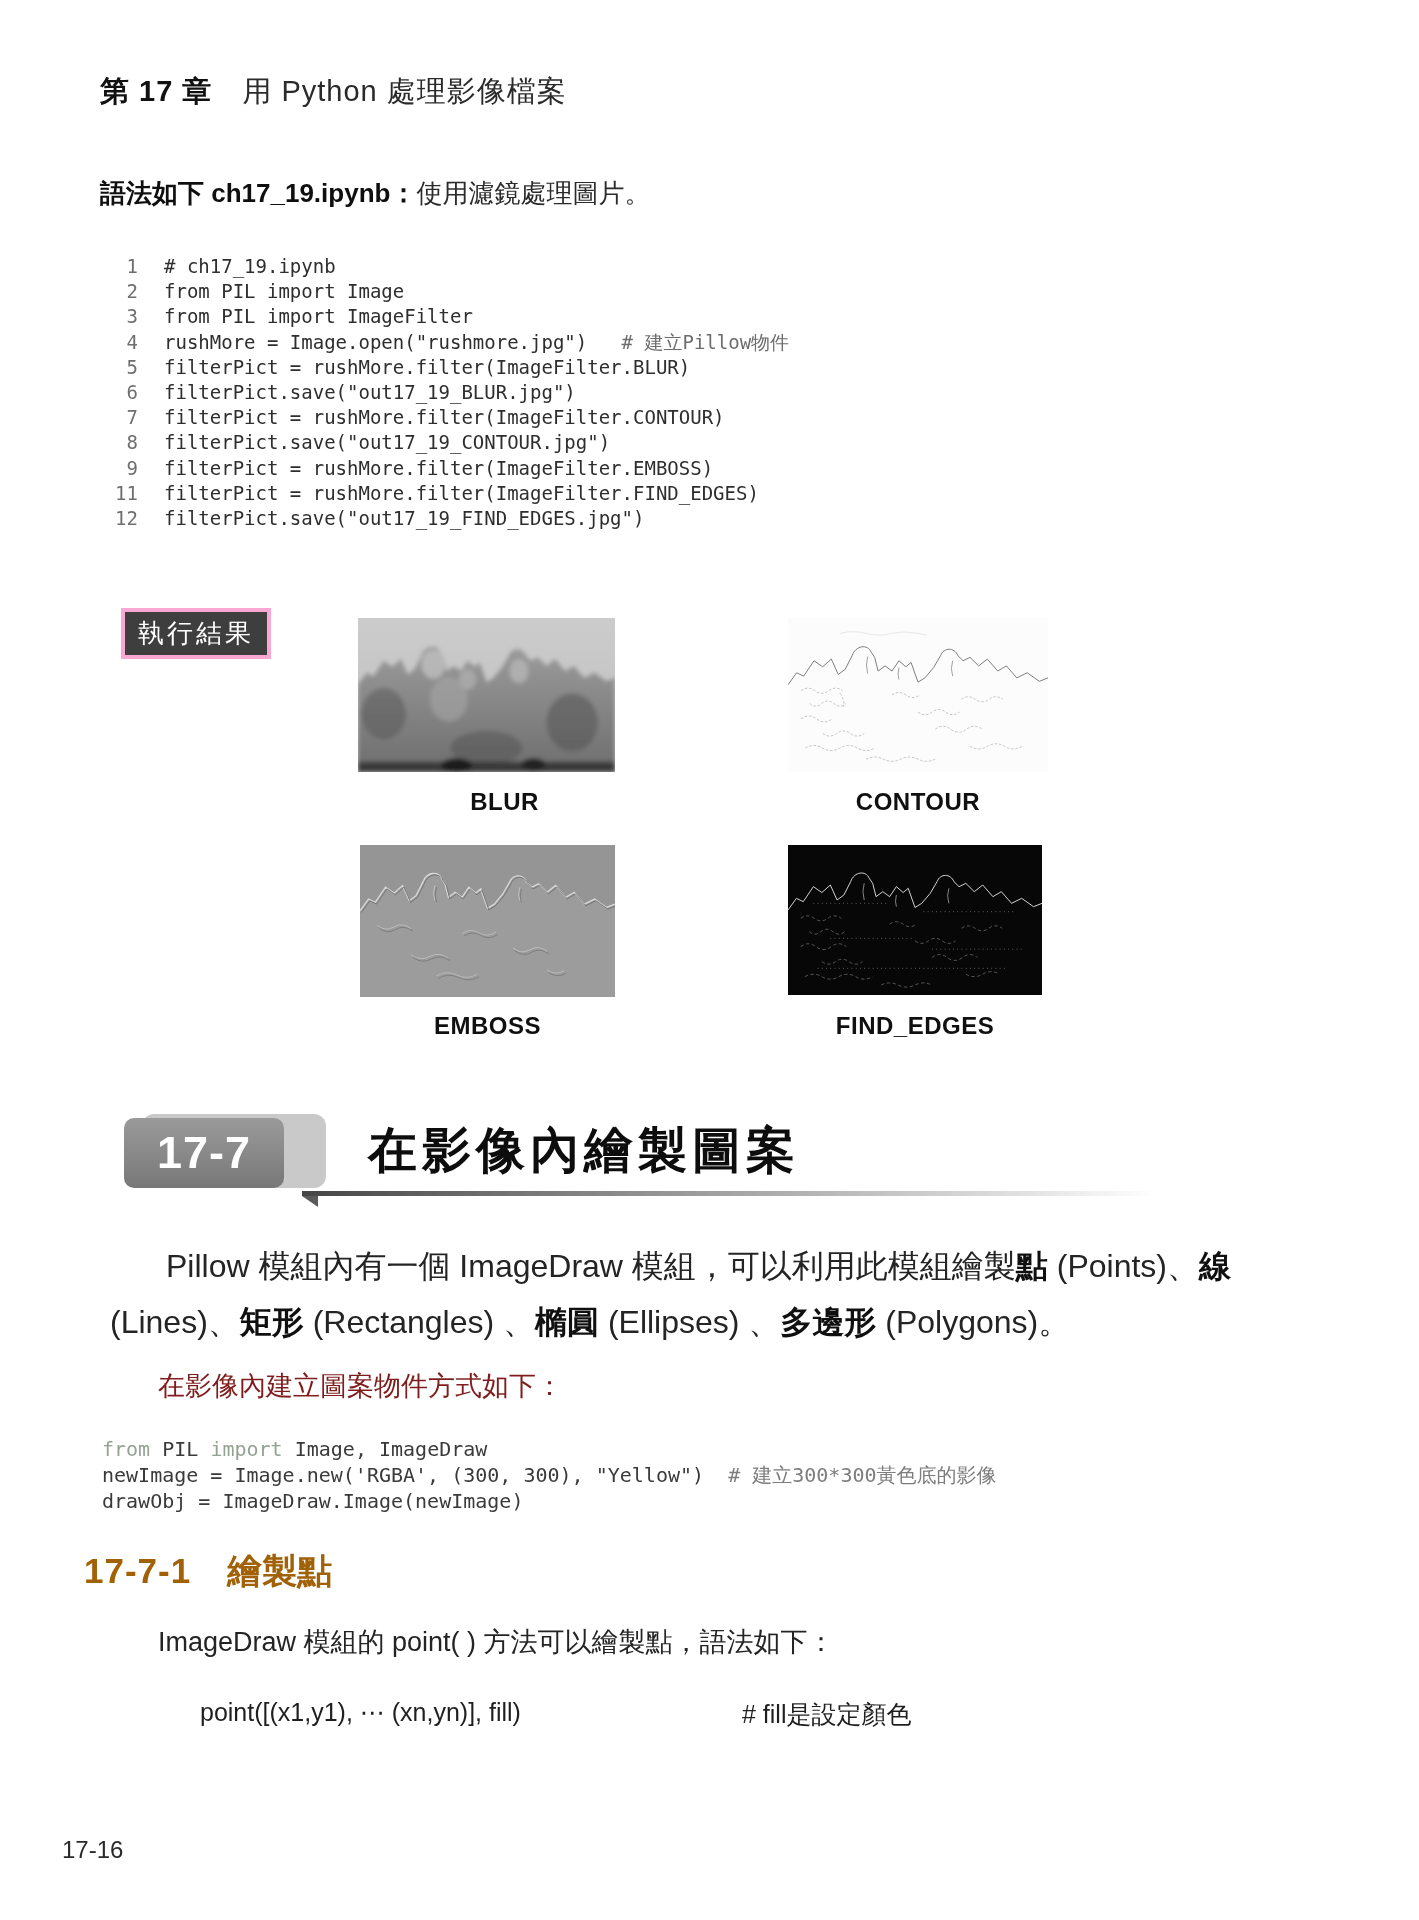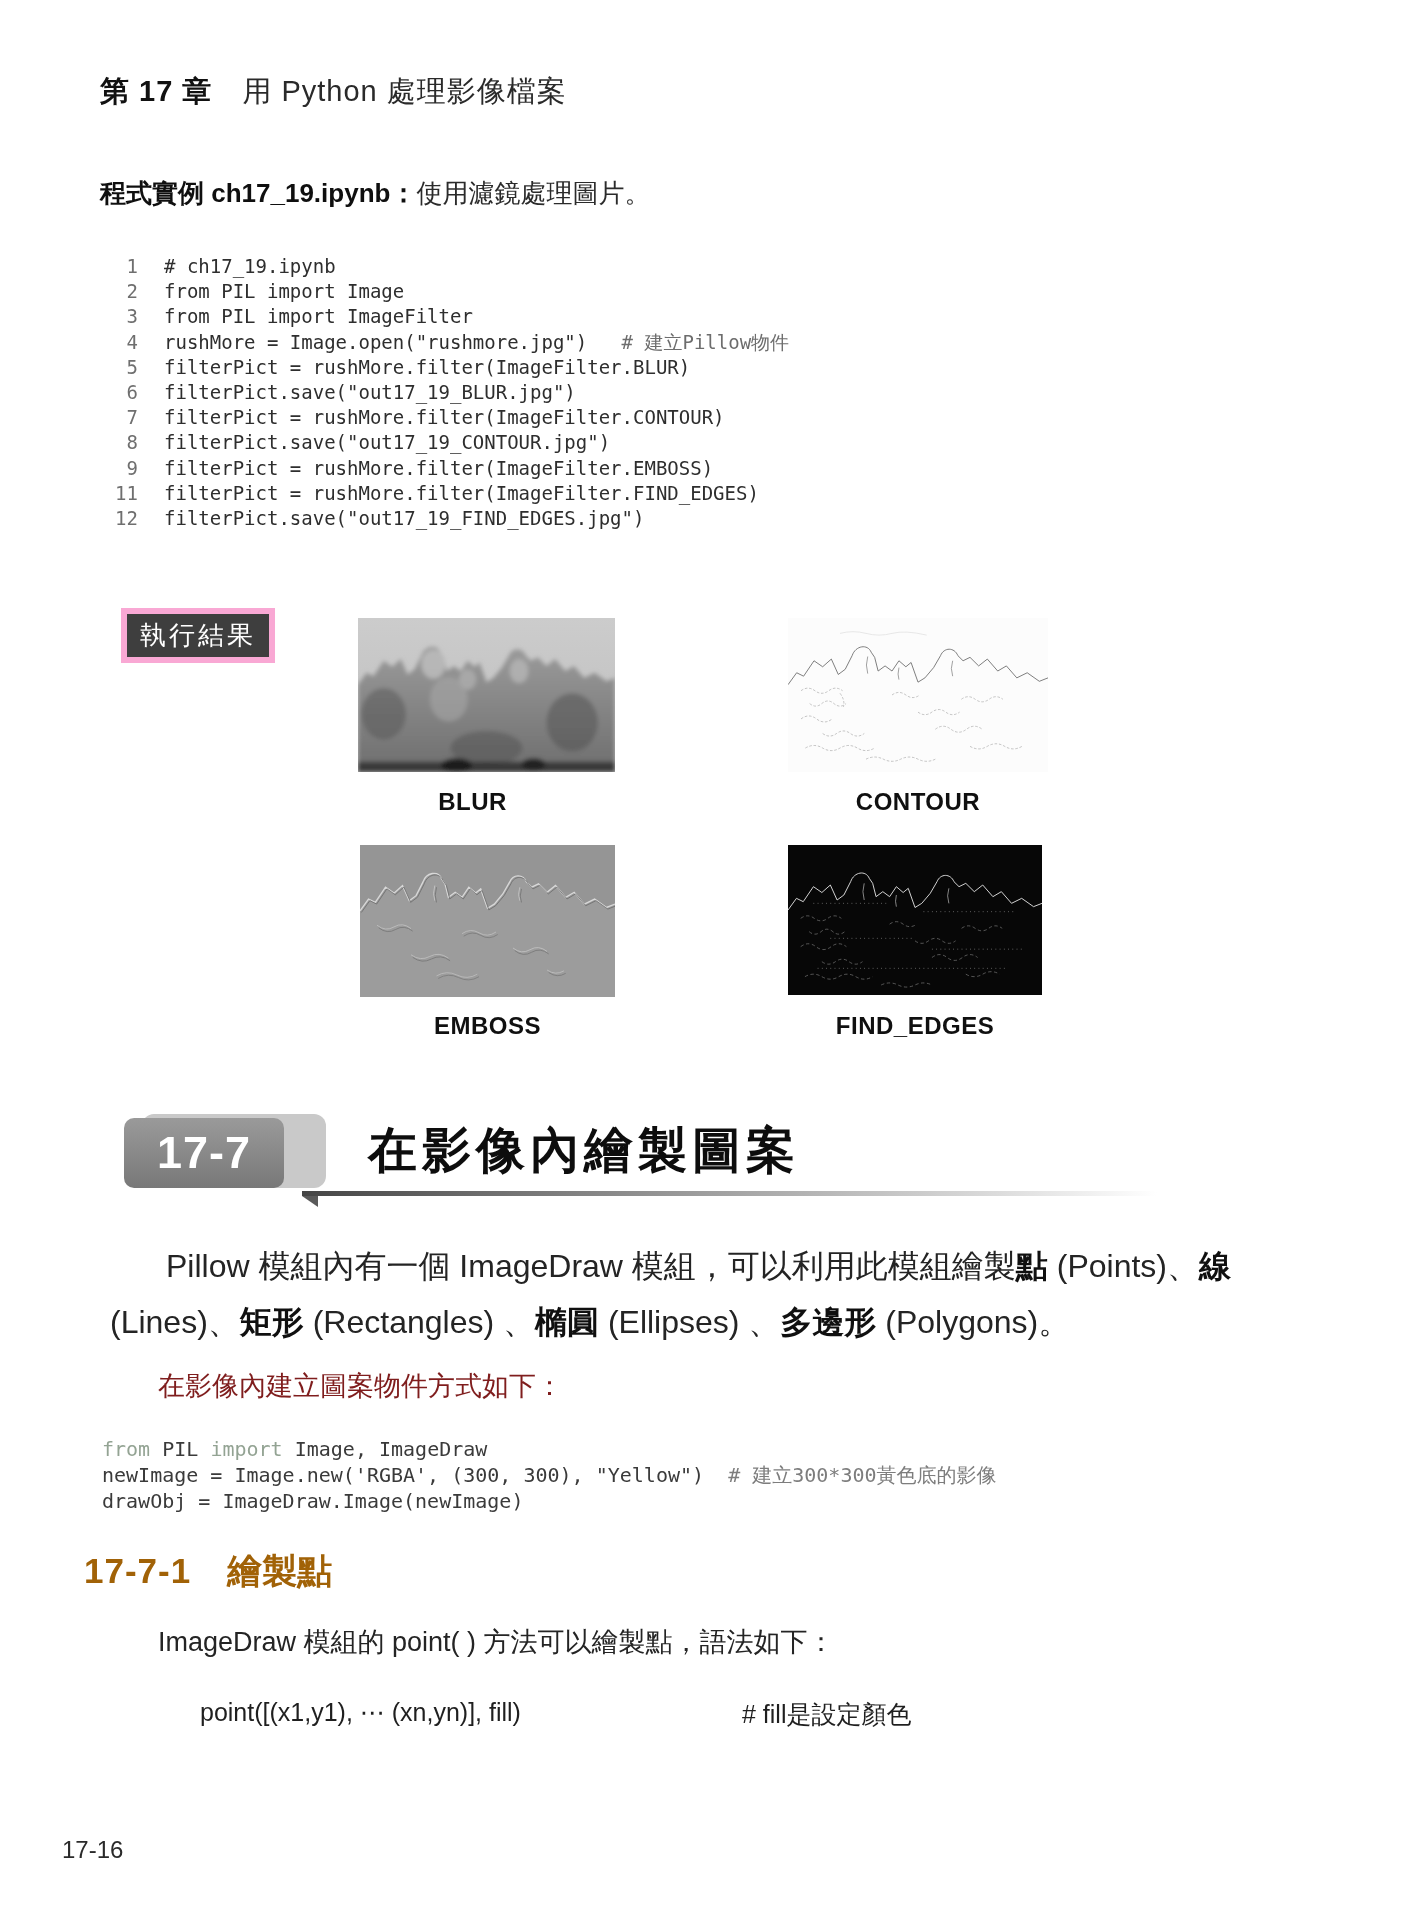--- a/index.html
+++ b/index.html
@@ -20,29 +20,29 @@
   
   .codeblock{left:100px;top:254px;font-family:"DejaVu Sans Mono",monospace;
              font-size:19px;line-height:25.2px;color:#2e2e2e;}
   .code-line{white-space:pre;display:flex;}
   .ln{width:38px;text-align:right;color:#6f6f6f;margin-right:26px;flex:none;}
   .cm{color:#6d6d6d;}
 
   
   .result-badge{left:121px;top:608px;width:142px;height:43px;background:#3e3e3e;
                 color:#fff;font-size:26px;display:flex;align-items:center;
-                justify-content:center;letter-spacing:3px;border:6px solid #f9a8d4;}
+                justify-content:center;letter-spacing:3px;border:4px solid #f9a8d4;}
 
   
   .img{position:absolute;overflow:hidden;}
   .img svg{width:100%;height:100%;display:block;}
   .img-label{position:absolute;font-weight:700;font-size:24px;color:#101010;
              text-align:center;letter-spacing:0.5px;}
   #img-blur{left:358px;top:618px;width:257px;height:154px;}
-  #lab-blur{left:344px;top:788px;width:257px;}
+  #lab-blur{left:376px;top:788px;width:257px;}
   #img-contour{left:788px;top:618px;width:260px;height:154px;}
   #lab-contour{left:788px;top:788px;width:260px;}
   #img-emboss{left:360px;top:845px;width:255px;height:152px;}
   #lab-emboss{left:360px;top:1012px;width:255px;}
   #img-find{left:788px;top:845px;width:254px;height:150px;}
   #lab-find{left:788px;top:1012px;width:254px;}
 
   
   .sec-tab-bg{left:142px;top:1114px;width:184px;height:74px;background:#c9c9c9;border-radius:12px;}
   .sec-badge{left:124px;top:1118px;width:160px;height:70px;
@@ -82,21 +82,21 @@
 </head>
 <body>
 
 <div class="page">
 
   <div class="abs chapter">
     <span class="ch-no">第 17 章</span><span class="ch-title">用 Python 處理影像檔案</span>
   </div>
 
   <div class="abs example-title">
-    <span class="bold">程式實例 ch17_19.ipynb：</span><span class="desc">使用濾鏡處理圖片。</span>
+    <span class="bold">語法如下 ch17_19.ipynb：</span><span class="desc">使用濾鏡處理圖片。</span>
   </div>
 
   <div class="abs codeblock">
     <div class="code-line"><span class="ln">1</span><span class="cd"># ch17_19.ipynb</span><span class="cm"></span></div>
     <div class="code-line"><span class="ln">2</span><span class="cd">from PIL import Image</span><span class="cm"></span></div>
     <div class="code-line"><span class="ln">3</span><span class="cd">from PIL import ImageFilter</span><span class="cm"></span></div>
     <div class="code-line"><span class="ln">4</span><span class="cd">rushMore = Image.open("rushmore.jpg")</span><span class="cm">   # 建立Pillow物件</span></div>
     <div class="code-line"><span class="ln">5</span><span class="cd">filterPict = rushMore.filter(ImageFilter.BLUR)</span><span class="cm"></span></div>
     <div class="code-line"><span class="ln">6</span><span class="cd">filterPict.save("out17_19_BLUR.jpg")</span><span class="cm"></span></div>
     <div class="code-line"><span class="ln">7</span><span class="cd">filterPict = rushMore.filter(ImageFilter.CONTOUR)</span><span class="cm"></span></div>

